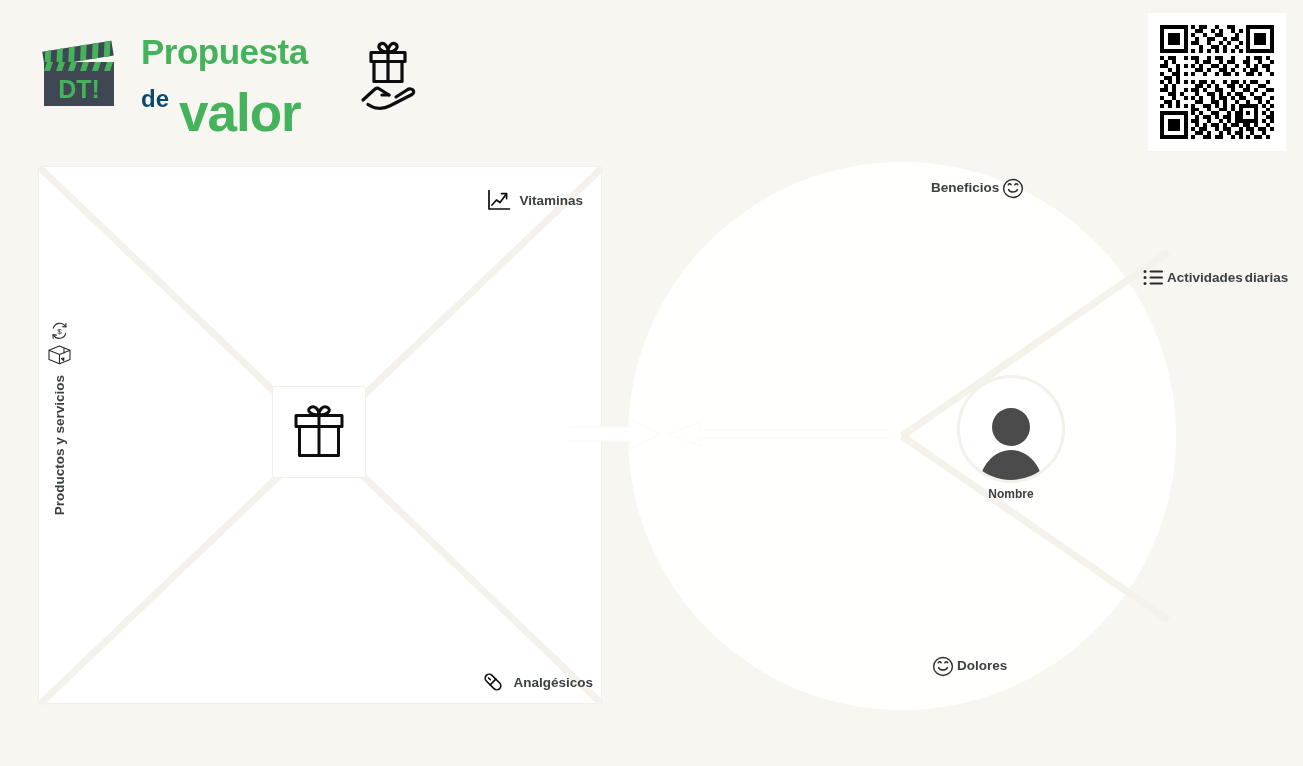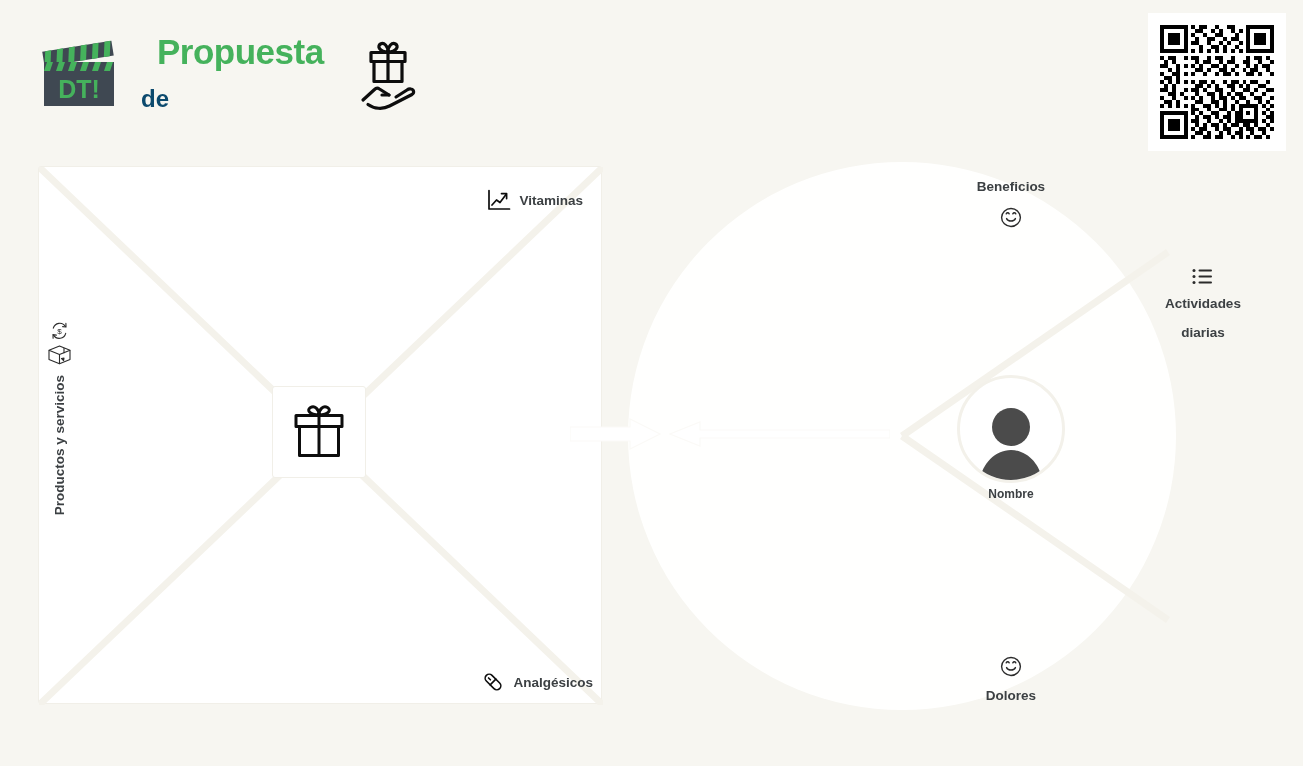--- a/index.html
+++ b/index.html
@@ -41,21 +41,21 @@
   #logo svg { display: block; width: 78px; height: 72px; }
 
   
   #title-block {
     position: absolute;
     left: 138px; top: 30px;
     width: 210px; height: 95px;
   }
   .t-propuesta {
     position: absolute;
-    left: 19px; top: 4px;
+    left: 3px; top: 4px;
     font-size: 35px;
     font-weight: bold;
     color: #45b25c;
     letter-spacing: -0.5px;
     line-height: 1;
     white-space: nowrap;
   }
   .t-de {
     position: absolute;
     left: 3px; top: 57px;
@@ -203,23 +203,23 @@
     text-align: center;
     font-size: 12px;
     font-weight: bold;
     color: #3c4043;
   }
 
   
   .circ-label {
     position: absolute;
     display: flex;
-    flex-direction: column;
+    flex-direction: row;
     align-items: center;
-    gap: 9px;
+    gap: 2px;
     font-size: 13.5px;
     font-weight: bold;
     color: #3c4043;
     line-height: 1.45;
     text-align: center;
   }
   #label-beneficios { left: 931px; top: 177px; width: 160px; }
   #label-dolores    { left: 931px; top: 655px; width: 160px; }
   #label-actividades{ left: 1143px; top: 268px; width: 120px; }
   .circ-label svg { display: block; }
@@ -265,20 +265,21 @@
           <polygon points="55,24 61,24 58,33 52,33"></polygon>
           <polygon points="67,24 73,24 70,33 64,33"></polygon>
         </g>
         <text x="39" y="60" font-family="Liberation Sans, sans-serif" font-size="25" font-weight="bold" fill="#45b25c" text-anchor="middle">DT!</text>
       </svg>
     </div>
 
     <div id="title-block">
       <div class="t-propuesta">Propuesta</div>
       <div class="t-de">de</div>
+      <div class="t-valor">valor</div>
     </div>
 
     <div id="gift-hand">
       <svg viewBox="0 0 68 76" xmlns="http://www.w3.org/2000/svg" fill="none" stroke="#0d0d0d" stroke-width="3.2" stroke-linecap="round" stroke-linejoin="round">
 
         <path d="M34 14 C34 8 30 4 26.5 6 C23 8 25 13.5 34 14 Z"></path>
         <path d="M34 14 C34 8 38 4 41.5 6 C45 8 43 13.5 34 14 Z"></path>
 
         <rect x="17" y="14.5" width="34" height="9"></rect>
 

